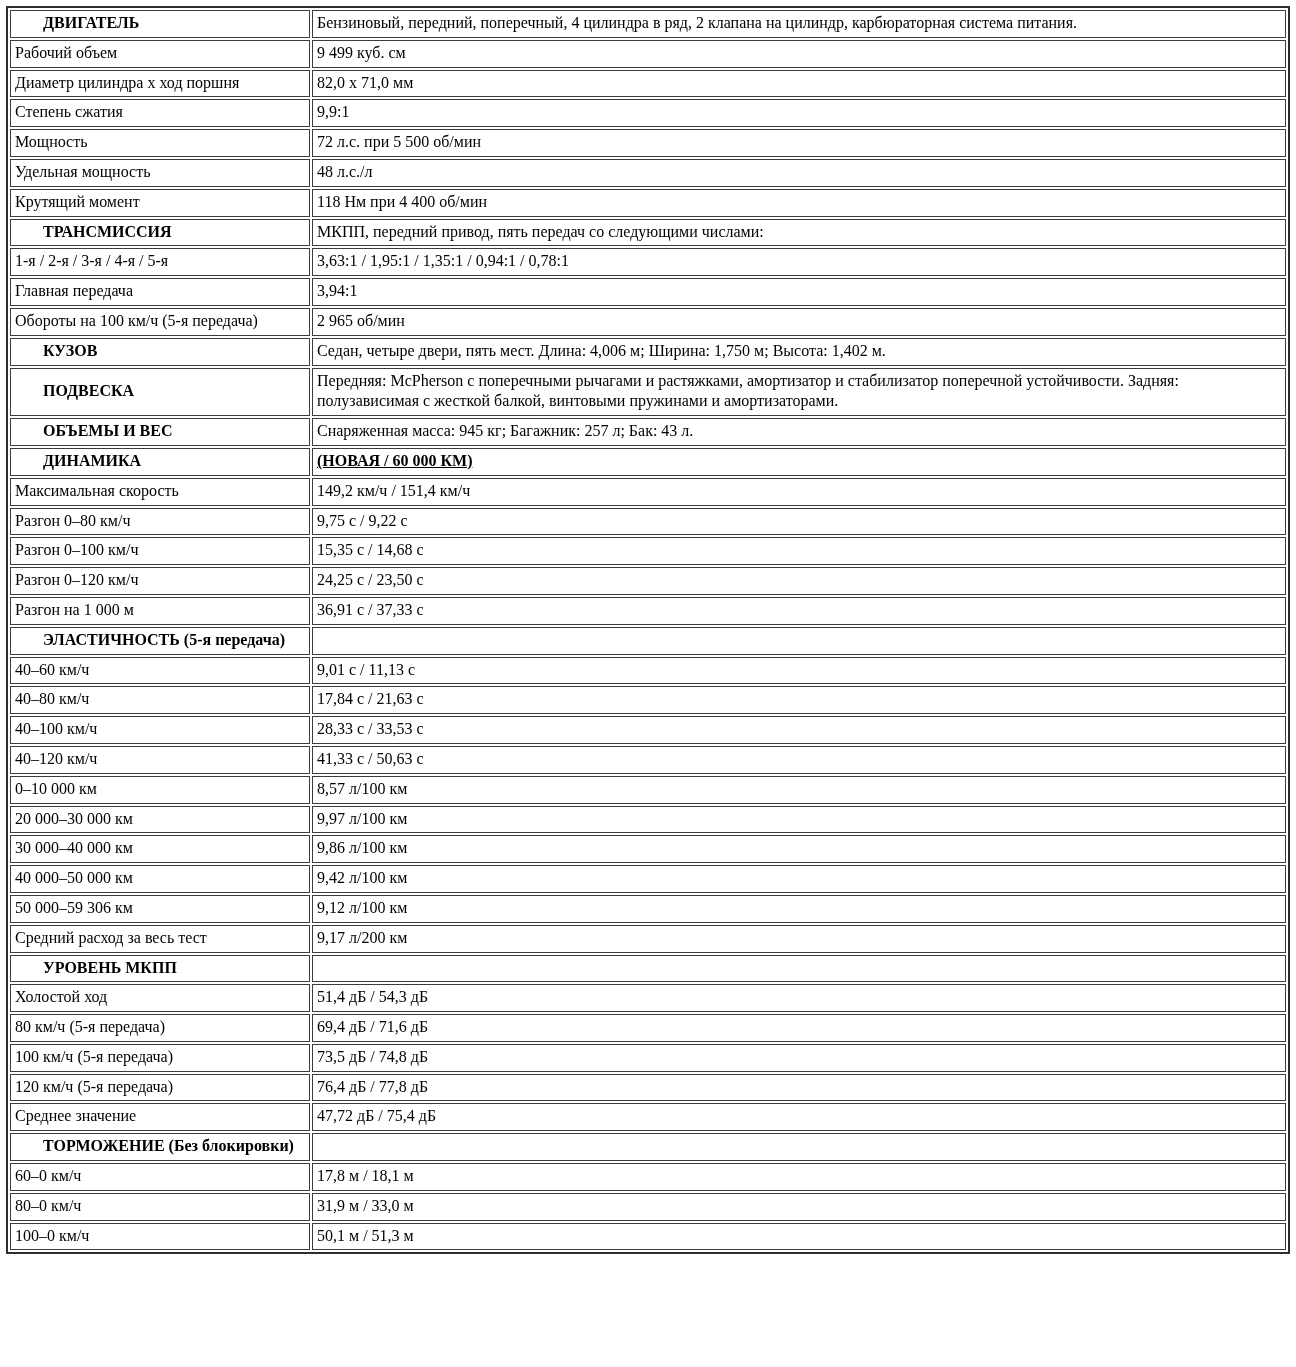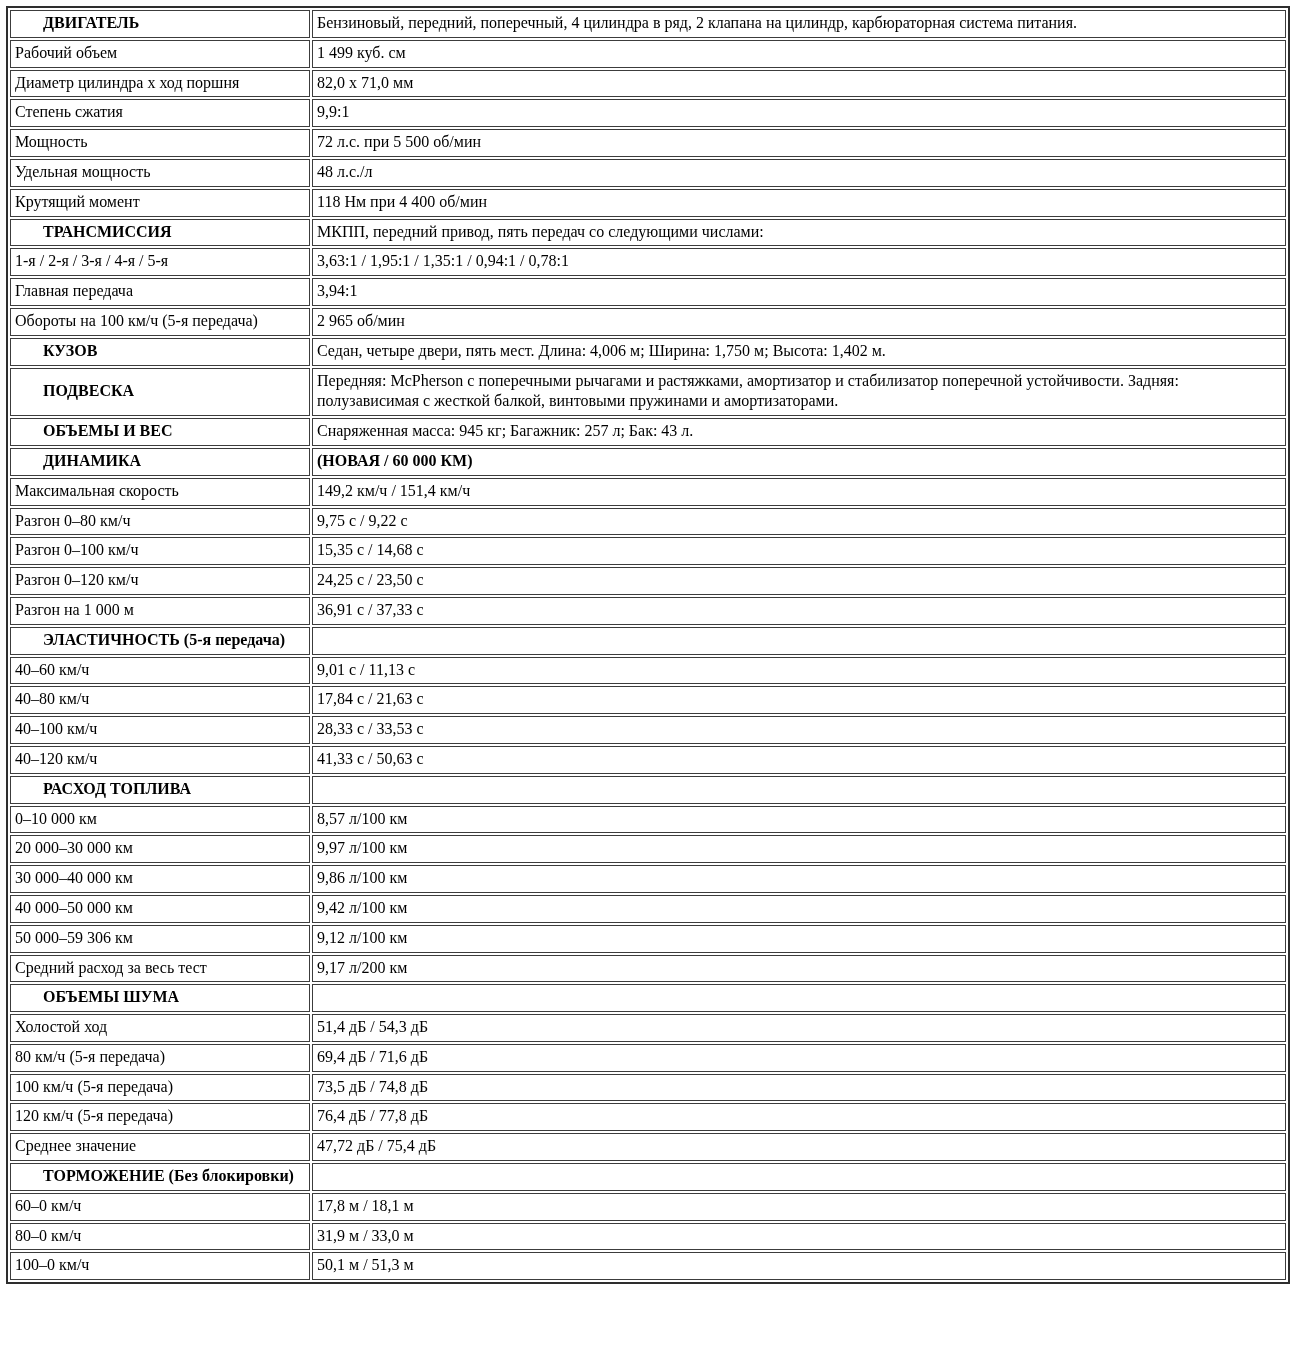--- a/index.html
+++ b/index.html
@@ -24,38 +24,38 @@
   td {
     border: 1px solid #3c3c3c;
     padding: 2px 5px 3px 4px;
     font-size: 16px;
     line-height: 1.3;
     vertical-align: middle;
     overflow: hidden;
     background: #ffffff;
   }
   tr.section td.label-cell { font-weight: bold; padding-left: 32px; }
-  td.value-cell.bold { font-weight: bold; }
+  td.value-cell.bold { font-weight: bold; text-decoration: underline; }
 </style>
 </head>
 <body>
 
 <table class="spec">
   <colgroup>
     <col class="c-label">
     <col class="c-value">
   </colgroup>
   <tbody>
       <tr class="section">
         <td class="label-cell">ДВИГАТЕЛЬ</td>
         <td class="value-cell">Бензиновый, передний, поперечный, 4 цилиндра в ряд, 2 клапана на цилиндр, карбюраторная система питания.</td>
       </tr>
       <tr>
         <td class="label-cell">Рабочий объем</td>
-        <td class="value-cell">1 499 куб. см</td>
+        <td class="value-cell">9 499 куб. см</td>
       </tr>
       <tr>
         <td class="label-cell">Диаметр цилиндра х ход поршня</td>
         <td class="value-cell">82,0 х 71,0 мм</td>
       </tr>
       <tr>
         <td class="label-cell">Степень сжатия</td>
         <td class="value-cell">9,9:1</td>
       </tr>
       <tr>
@@ -135,24 +135,20 @@
         <td class="value-cell">17,84 с / 21,63 с</td>
       </tr>
       <tr>
         <td class="label-cell">40–100 км/ч</td>
         <td class="value-cell">28,33 с / 33,53 с</td>
       </tr>
       <tr>
         <td class="label-cell">40–120 км/ч</td>
         <td class="value-cell">41,33 с / 50,63 с</td>
       </tr>
-      <tr class="section">
-        <td class="label-cell">РАСХОД ТОПЛИВА</td>
-        <td class="value-cell"></td>
-      </tr>
       <tr>
         <td class="label-cell">0–10 000 км</td>
         <td class="value-cell">8,57 л/100 км</td>
       </tr>
       <tr>
         <td class="label-cell">20 000–30 000 км</td>
         <td class="value-cell">9,97 л/100 км</td>
       </tr>
       <tr>
         <td class="label-cell">30 000–40 000 км</td>
@@ -164,21 +160,21 @@
       </tr>
       <tr>
         <td class="label-cell">50 000–59 306 км</td>
         <td class="value-cell">9,12 л/100 км</td>
       </tr>
       <tr>
         <td class="label-cell">Средний расход за весь тест</td>
         <td class="value-cell">9,17 л/200 км</td>
       </tr>
       <tr class="section">
-        <td class="label-cell">ОБЪЕМЫ ШУМА</td>
+        <td class="label-cell">УРОВЕНЬ МКПП</td>
         <td class="value-cell"></td>
       </tr>
       <tr>
         <td class="label-cell">Холостой ход</td>
         <td class="value-cell">51,4 дБ / 54,3 дБ</td>
       </tr>
       <tr>
         <td class="label-cell">80 км/ч (5-я передача)</td>
         <td class="value-cell">69,4 дБ / 71,6 дБ</td>
       </tr>

